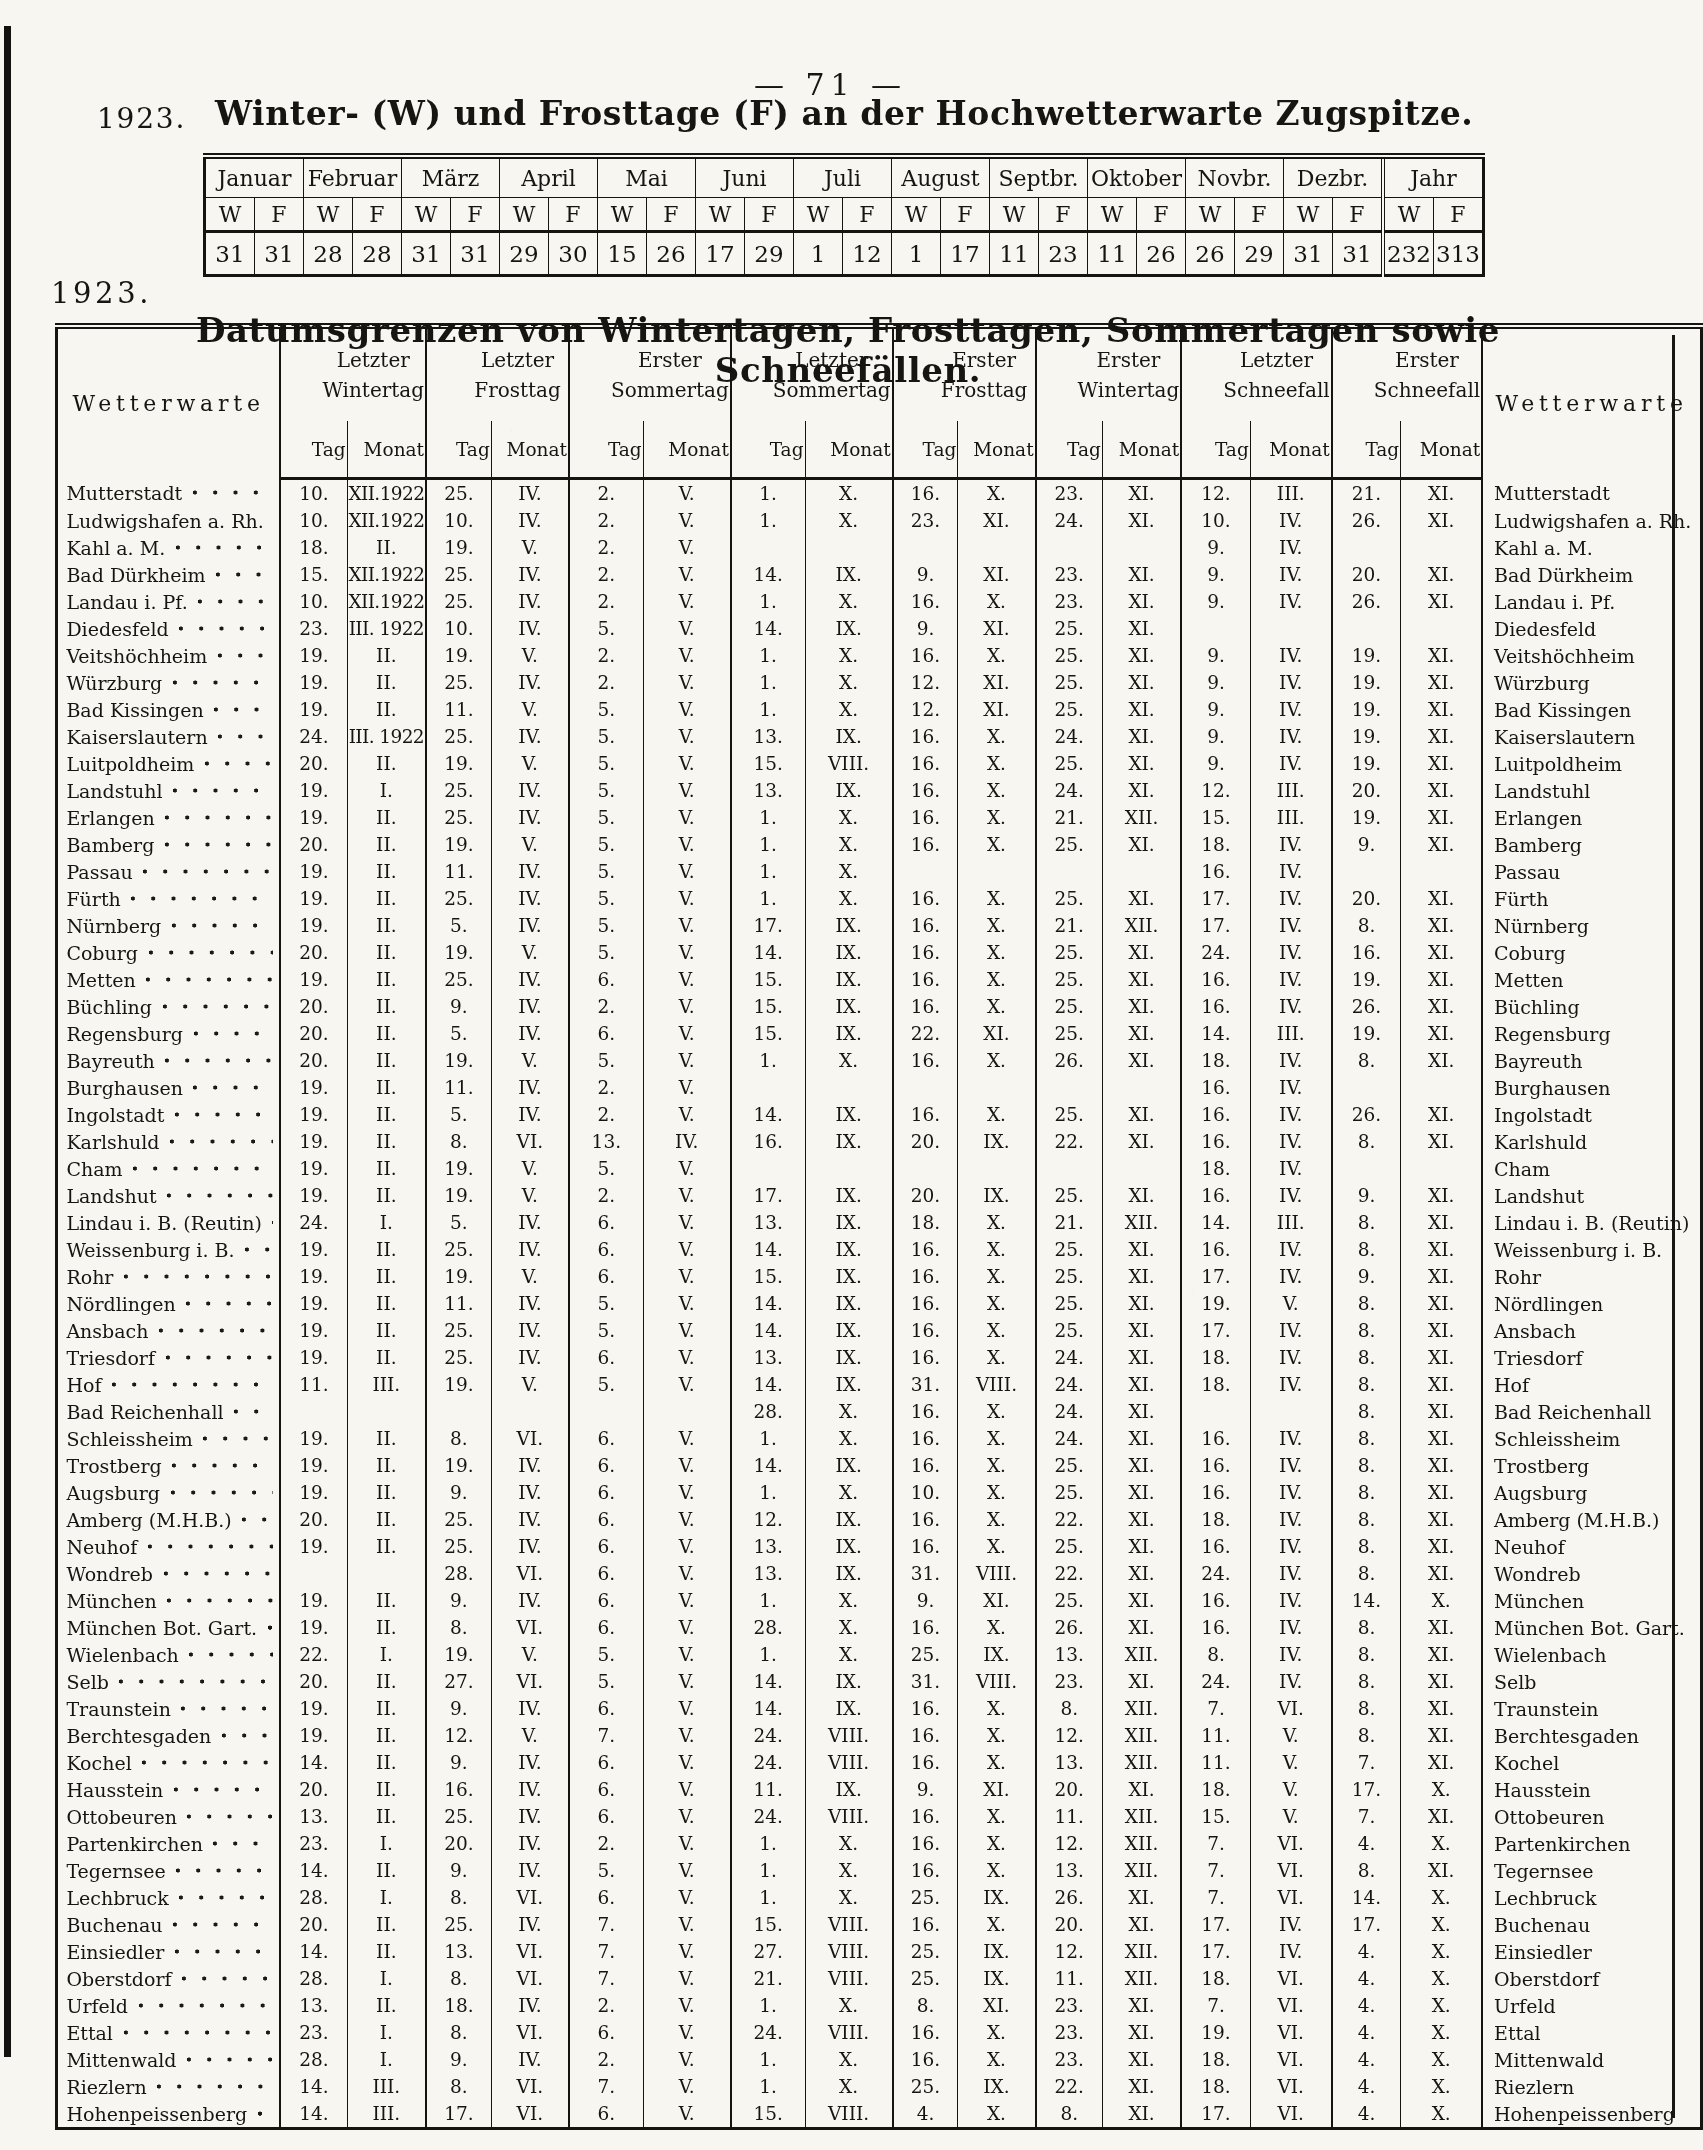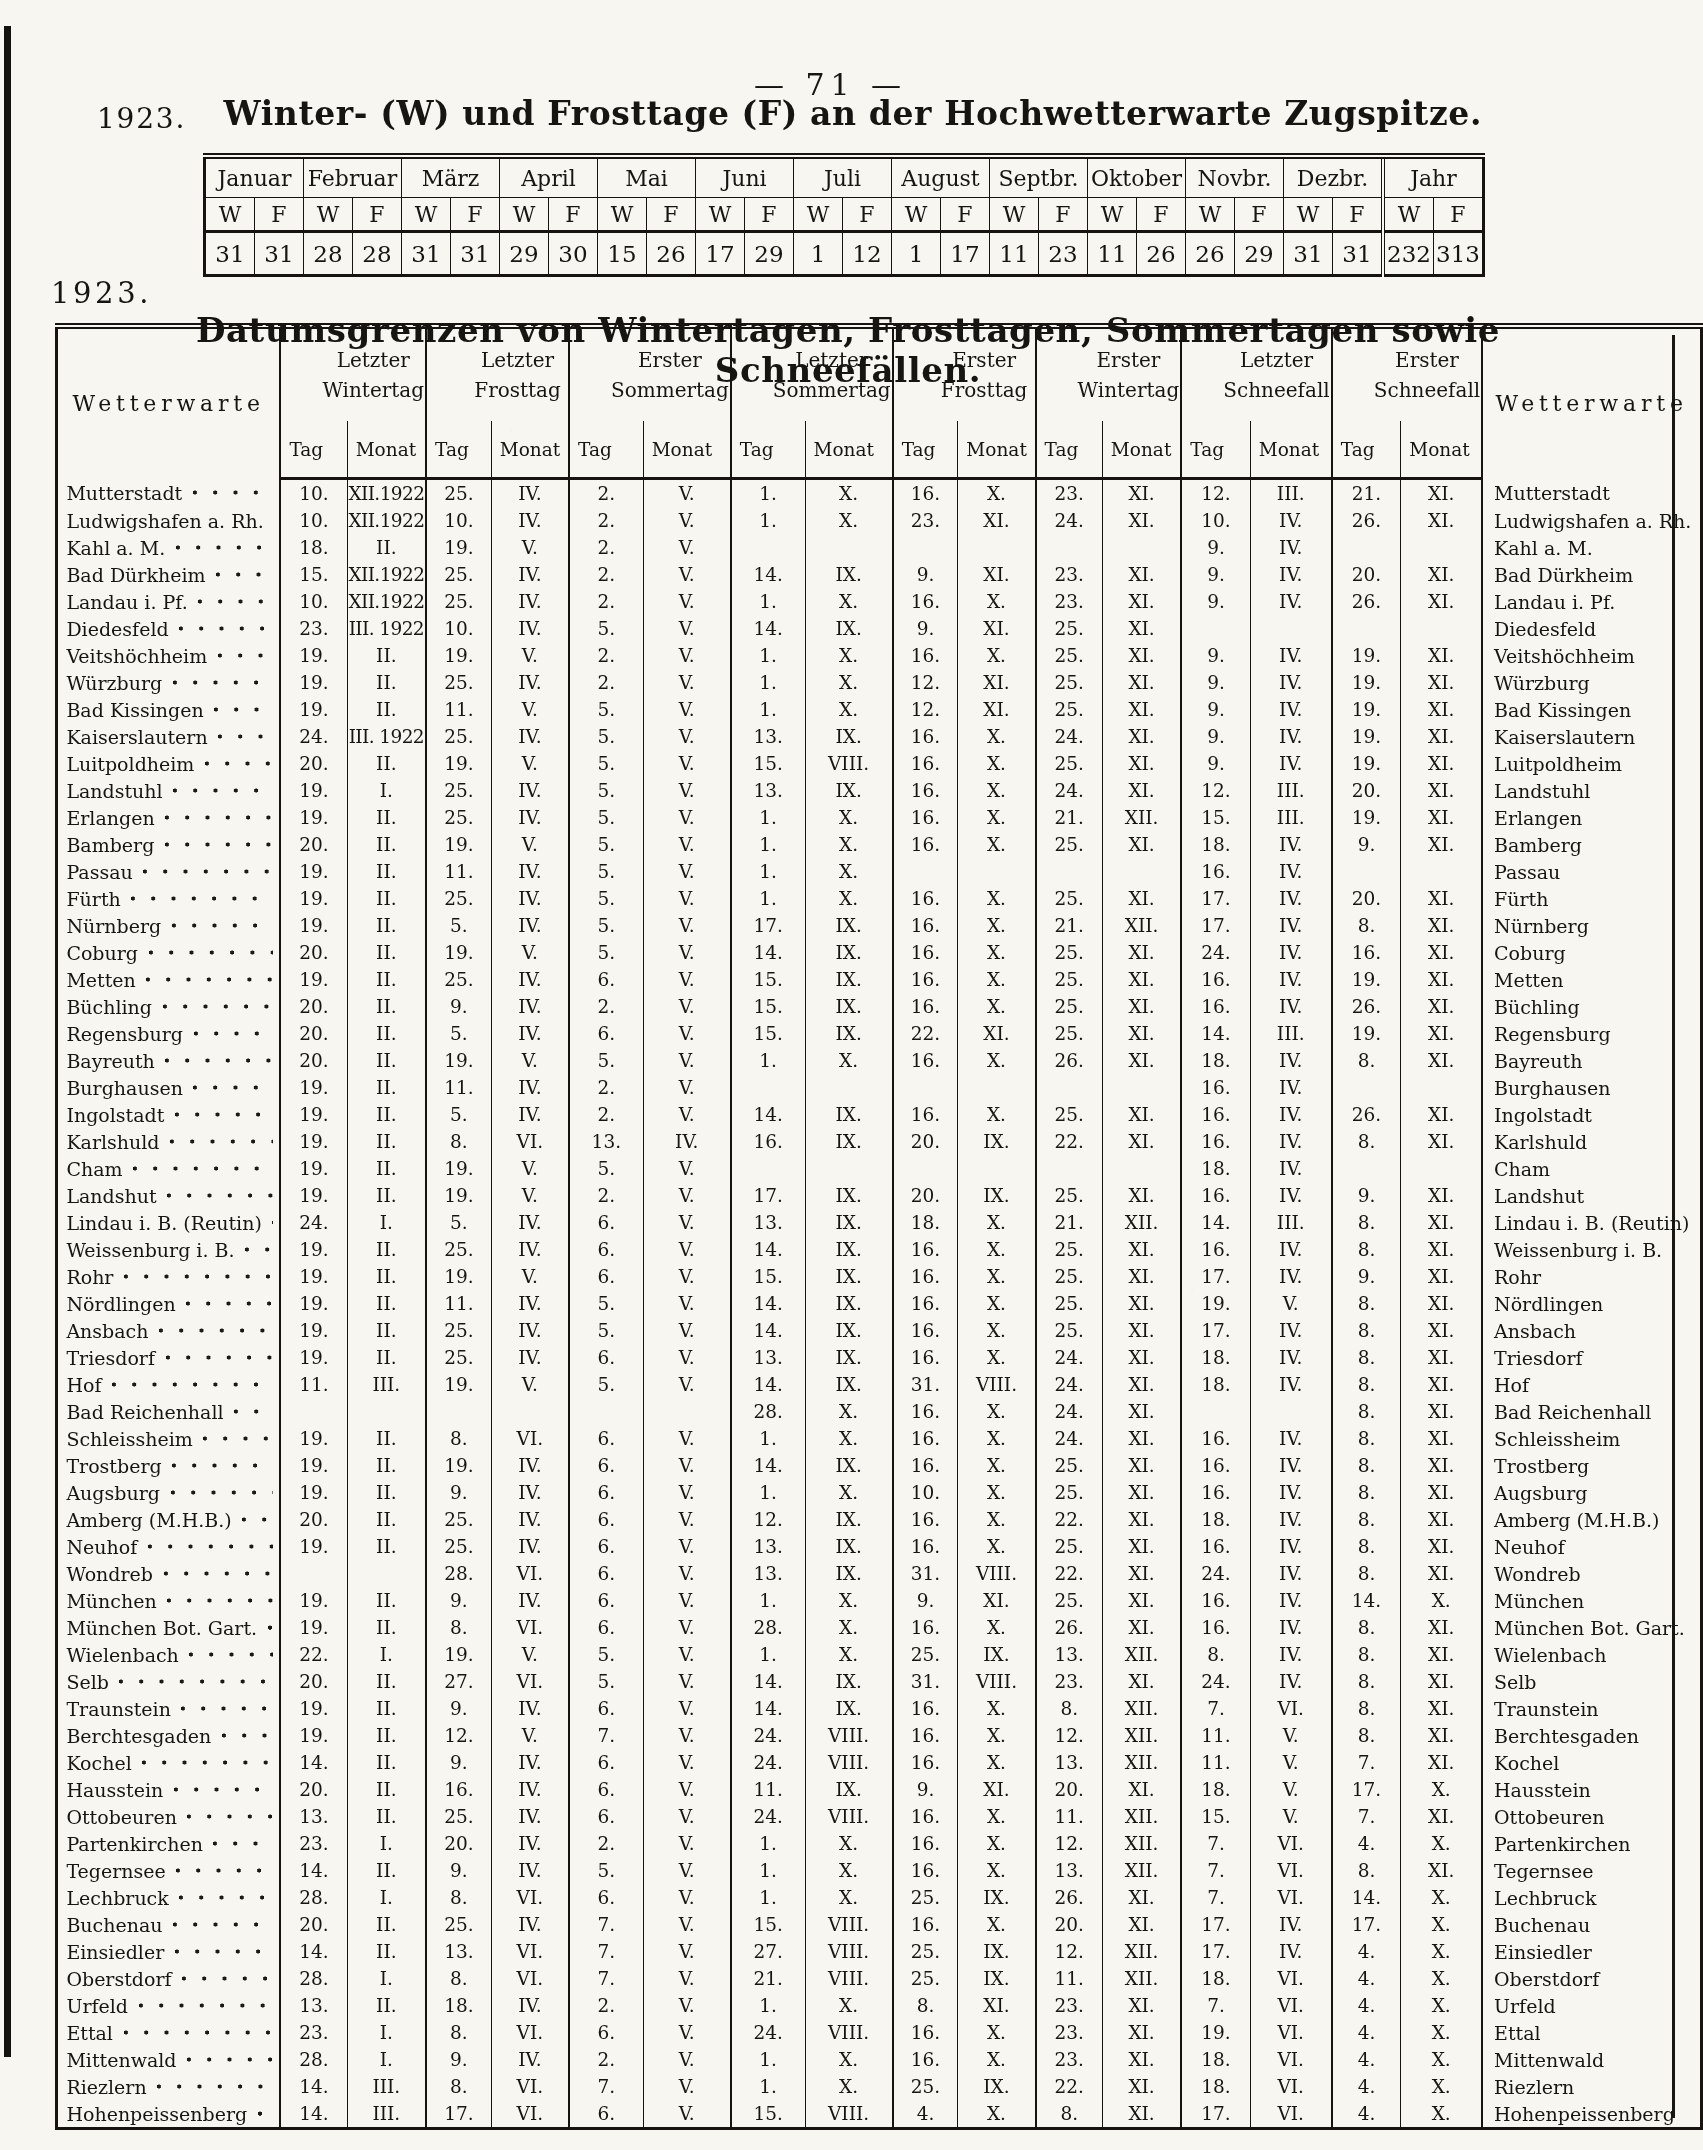--- a/index.html
+++ b/index.html
@@ -10,21 +10,21 @@
                       radial-gradient(circle at 70% 60%, rgba(0,0,0,0.012) 0 1.2px, transparent 1.8px);
     font-family:"DejaVu Serif", serif; color:#171512; overflow:hidden;
   }
   .gutter-bar { position:absolute; left:3.6px; top:26px; width:7.2px; height:2031px; background:#14120f; }
   .right-rule { position:absolute; left:1672px; top:335px; width:3px; height:1783px; background:#1a1713; }
 
   .page-number { position:absolute; top:55px; left:0; width:1661px; text-align:center;
     font-size:30px; letter-spacing:6px;margin-top:12px; }
 
   .upper-year { position:absolute; left:97px; top:102px; font-size:28px; letter-spacing:1.8px; }
-  .upper-title { position:absolute; left:215px; top:94px; width:1267px; text-align:right;
+  .upper-title { position:absolute; left:215px; top:94px; width:1267px; text-align:left;
     font-size:33px; font-weight:bold; letter-spacing:0.6px; }
 
   .upper-tbl-wrap { position:absolute; left:203px; top:153px;border-radius:31px; }
   table { border-collapse:collapse; }
   .upper-tbl { border:3px solid #161310; border-top:6.6px double #161310; }
   .upper-tbl th, .upper-tbl td { border:1.2px solid #161310; text-align:center; vertical-align:middle;
     padding:0; font-weight:normal; }
   .upper-tbl .month-label { font-size:22px; height:38px; border-left:1.8px solid #161310; border-right:1.8px solid #161310; }
   .upper-tbl .wf-label { font-size:22px; height:32px; width:48px; border-bottom:3px solid #161310; }
   .upper-tbl .wf-value { font-size:23px; height:41px; }
@@ -34,21 +34,21 @@
   .lower-title { position:absolute; left:179px; top:270px; width:1338px; text-align:center;
     font-size:34px; font-weight:bold; letter-spacing:0.6px;margin-top:40px; }
 
   .main-tbl-wrap { position:absolute; left:55px; top:323px; }
   .main-tbl { border:3.6px solid #161310; border-top:6px double #161310; table-layout:fixed; }
   .main-tbl th { font-weight:normal; }
   .main-tbl .station-h { font-size:22px; letter-spacing:4.8px; text-align:center; }
   .main-tbl .grp { border-left:2.4px solid #161310; text-align:center; font-size:20px;
     height:90px; vertical-align:middle; line-height:1.5; }
   .main-tbl .grp div { pointer-events:none;padding-left:40px; }
-  .main-tbl .sub { border-left:2.4px solid #161310; border-bottom:3px solid #161310; text-align:left;
+  .main-tbl .sub { border-left:2.4px solid #161310; border-bottom:3px solid #161310; text-align:right;
     font-size:18.5px; height:54px; vertical-align:middle;padding-left:8px; }
   .main-tbl .sub.monat { border-left:1.2px solid #161310; }
   .main-tbl .station-h.right { border-left:2.4px solid #161310; }
   .main-tbl td { height:27px; text-align:center; vertical-align:middle; font-size:18.5px; padding:0; }
   .main-tbl td.tag { border-left:2.4px solid #161310; }
   .main-tbl td.monat { border-left:1.2px solid #161310; }
   .main-tbl td.st-left { text-align:left; }
   .main-tbl td.st-right { border-left:2.4px solid #161310; text-align:left; padding-left:10.8px;
     white-space:nowrap; overflow:hidden; font-size:19px; }
   .st-left-inner { display:flex; align-items:baseline; padding-left:8.4px; }

